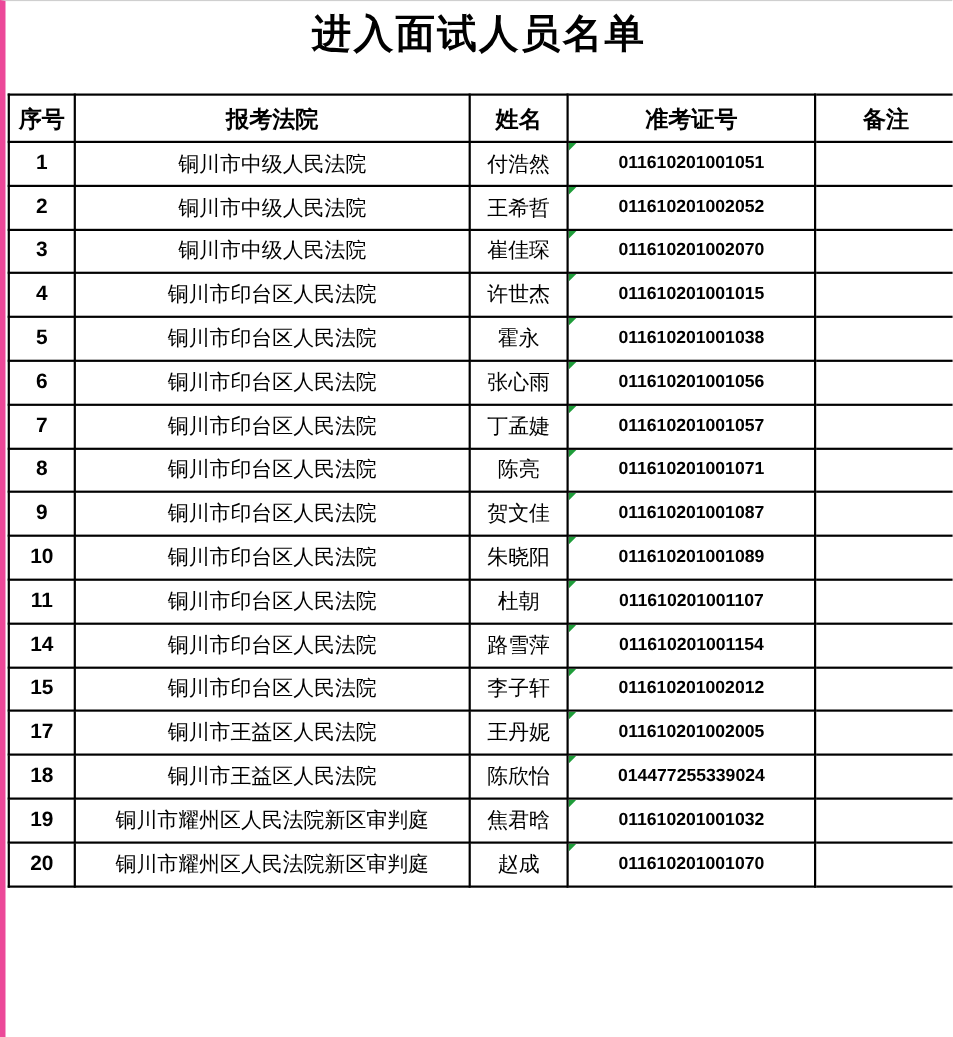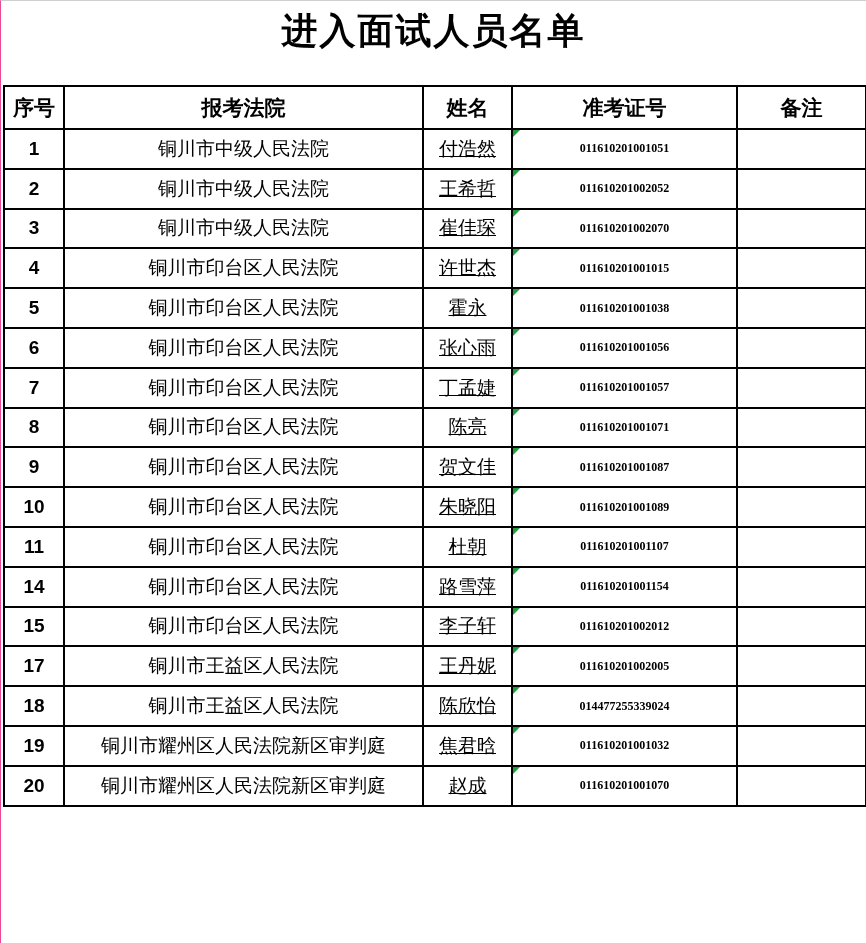--- a/index.html
+++ b/index.html
@@ -9,21 +9,21 @@
     height: 943px;
     background: #ffffff;
     overflow: hidden;
     font-family: "Liberation Serif", serif;
   }
   .page {
     width: 866px;
     height: 943px;
     box-sizing: border-box;
     border-top: 1px solid #cfcfcf;
-    border-left: 1px solid #ec4899;
+    border-left: 5px solid #ec4899;
     background: #ffffff;
   }
   .title {
     height: 60px;
     line-height: 60px;
     text-align: center;
     font-size: 36px;
     font-weight: bold;
     color: #000000;
     letter-spacing: 2px;
@@ -57,27 +57,26 @@
     font-weight: bold;
     font-size: 19px;
   }
   td.court {
     font-weight: normal;
     font-size: 19px;
   }
   td.name {
     font-weight: normal;
     font-size: 19px;
-    text-decoration: underline;
   }
   td.ticket {
     position: relative;
-    font-family: Liberation Serif, serif;
-    font-weight: bold;
-    font-size: 12px;
+    font-family: Liberation Sans, sans-serif;
+    font-weight: bold;
+    font-size: 16px;
   }
   td.remark { font-size: 19px; }
   .tri {
     position: absolute;
     top: 0;
     left: 0;
     width: 0;
     height: 0;
     border-top: 7px solid #1f9d3a;
     border-right: 7px solid transparent;

